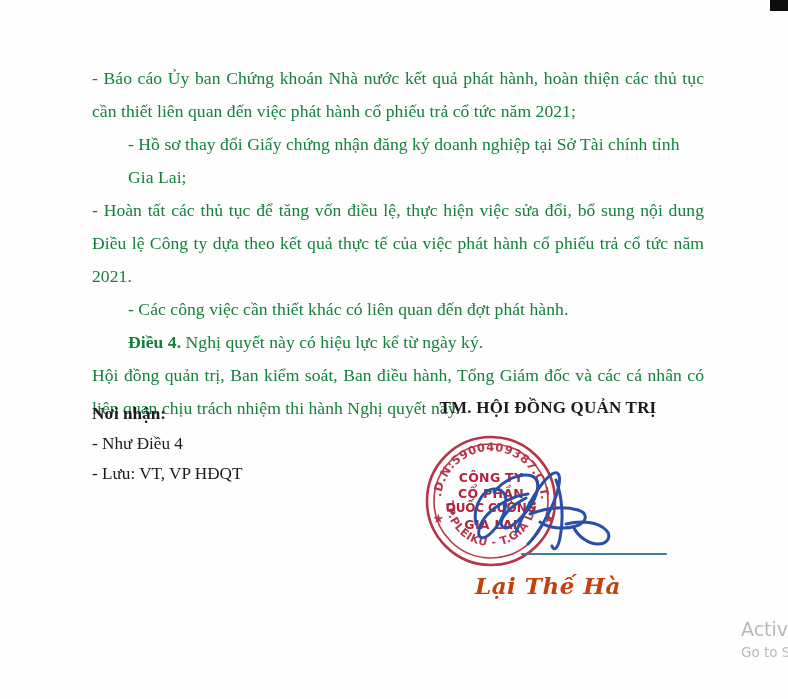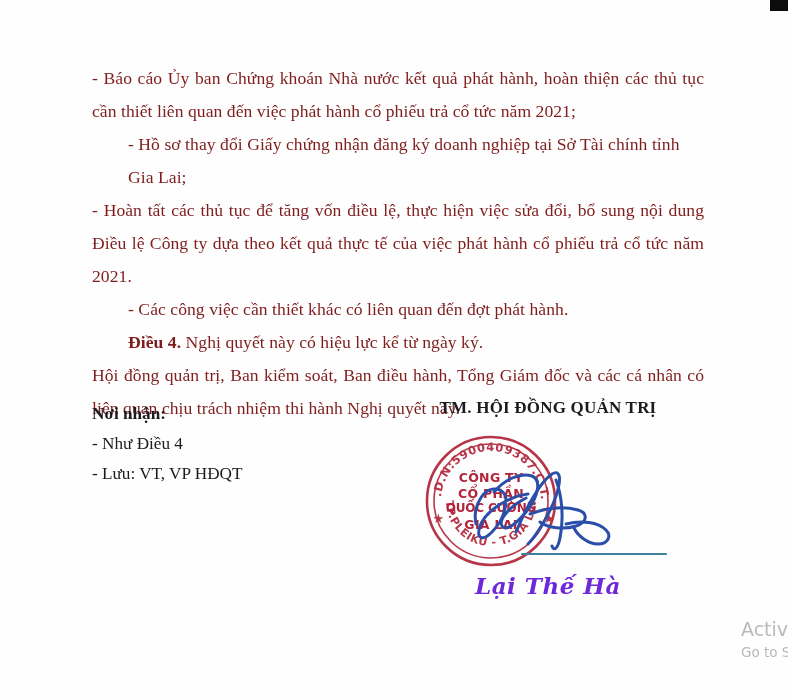--- a/index.html
+++ b/index.html
@@ -37,21 +37,21 @@
     left: 92px;
     top: 62px;
     width: 612px;
   }
   .para {
     font-size: 17.6px;
     line-height: 33px;
     text-align: justify;
     text-justify: inter-word;
     margin: 0 0 0 0;
-    color: #7f1d1d;
+    color: #15803d;
     letter-spacing: 0.05px;
   }
   .para.last-of-block {
     text-align: left;
     margin-left: 36px;
   }
   .para b, .bold {
     font-weight: bold;
     font-family: Liberation Serif, serif;
   }
@@ -146,21 +146,21 @@
     pointer-events: none;
   }
 
   
   .signer-name {
     position: absolute;
     left: 398px;
     top: 572px;
     width: 300px;
     text-align: center;
-    color: #6d28d9;
+    color: #c2410c;
     font-family: "DejaVu Serif", serif;
     font-style: italic;
     font-weight: bold;
     font-size: 23px;
     letter-spacing: 0.5px;
   }
 
   
   .watermark {
     position: absolute;

